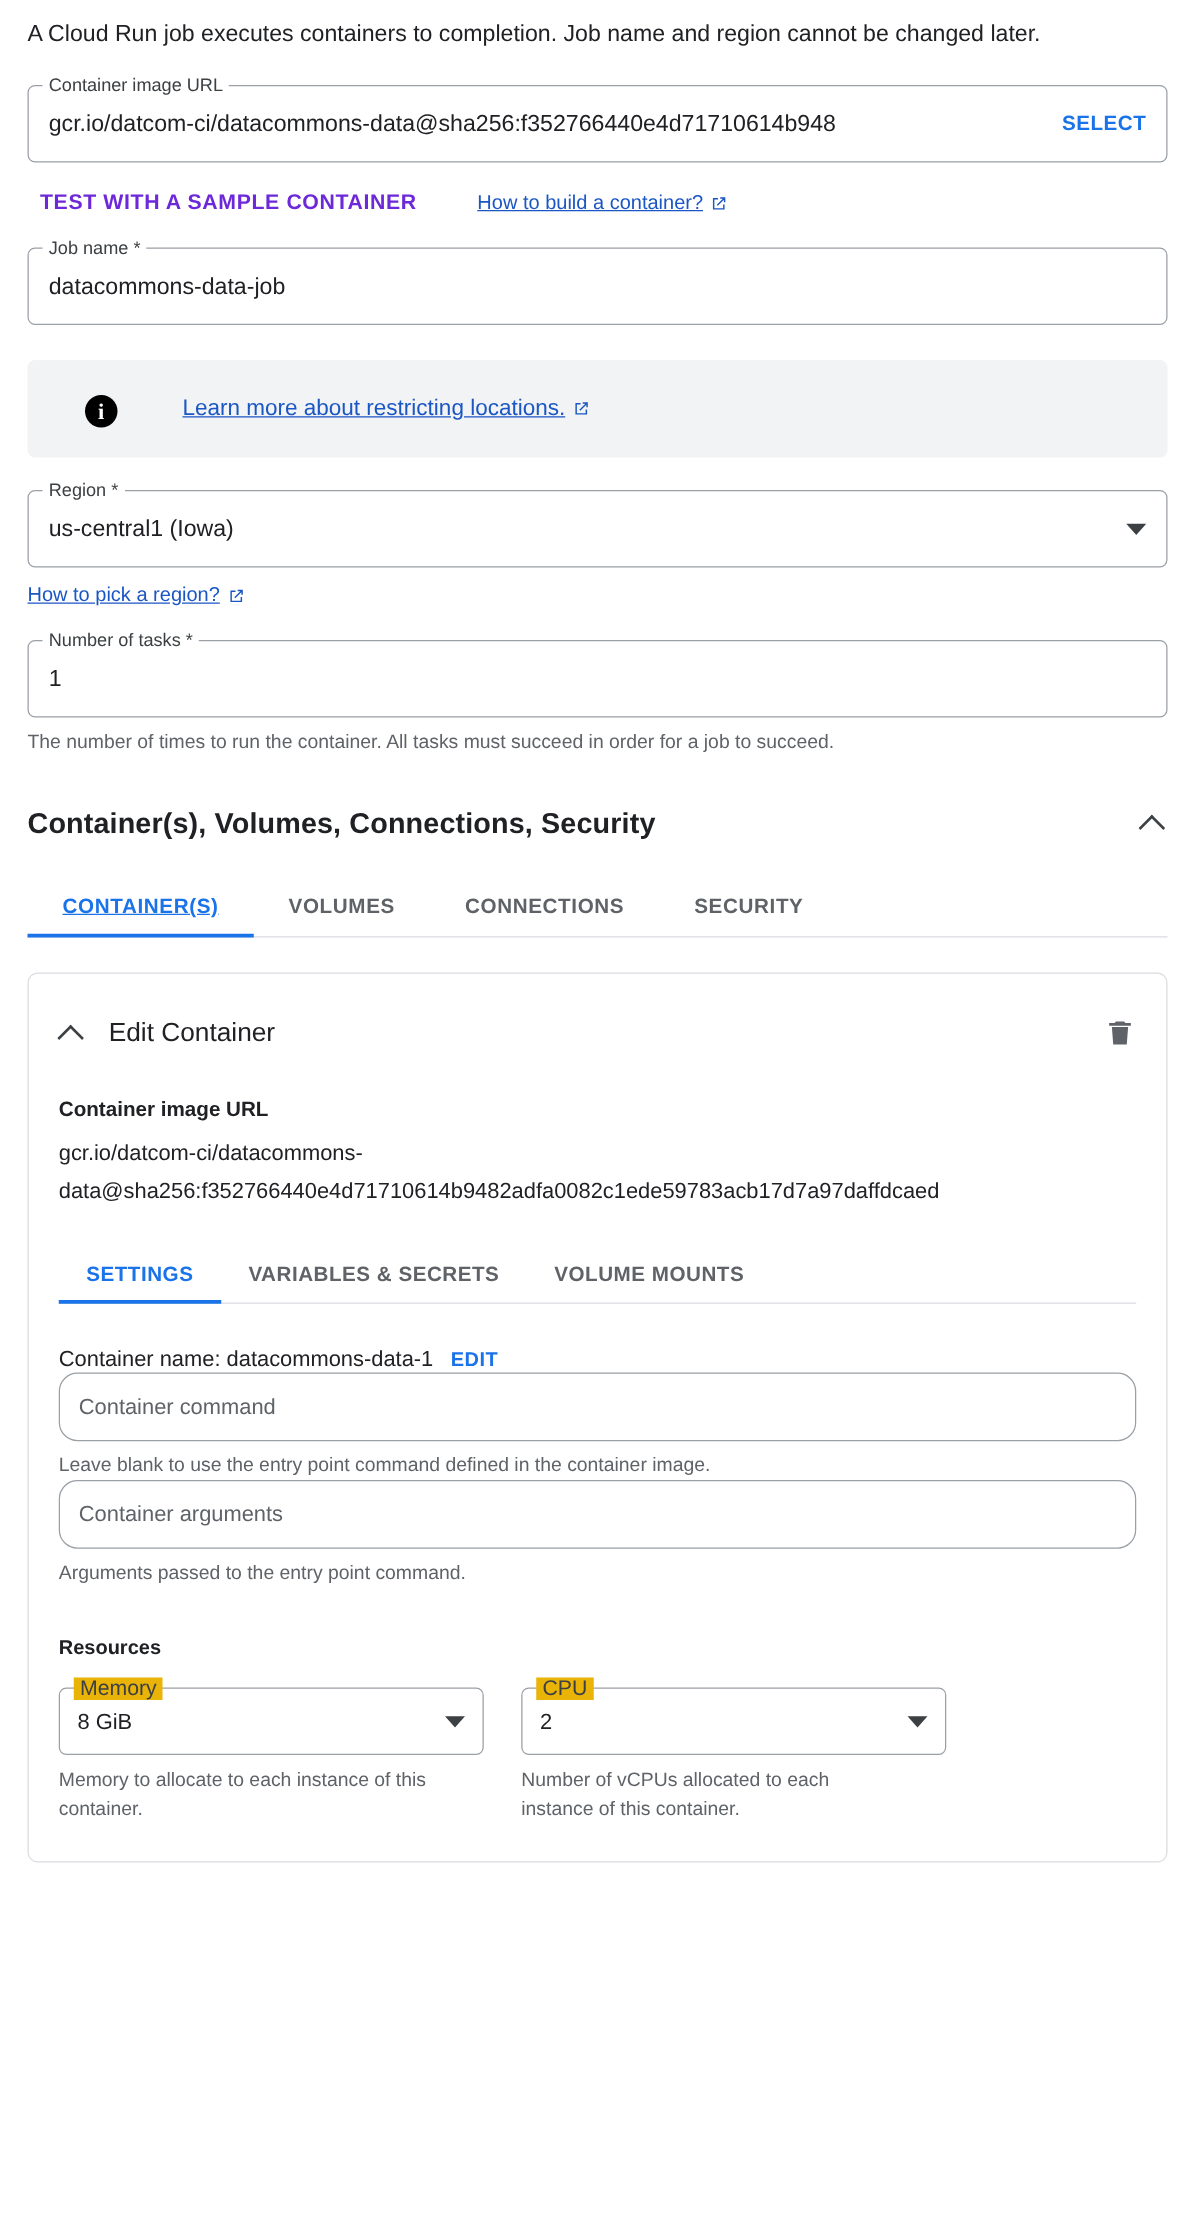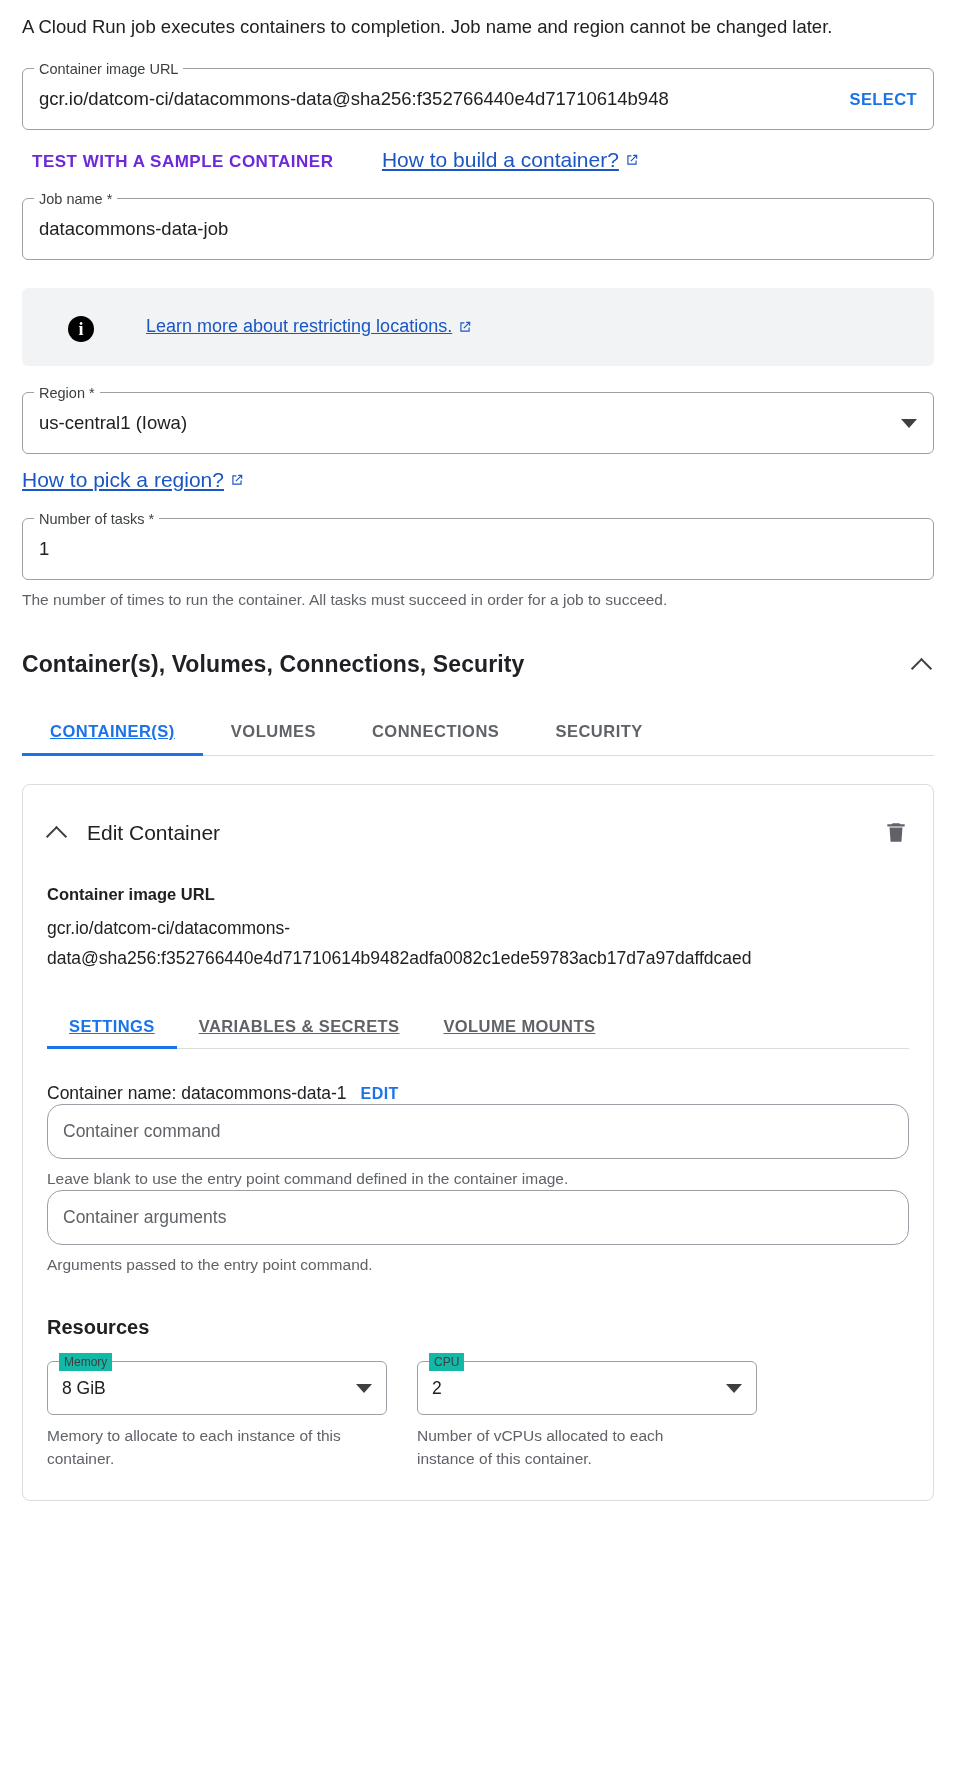--- a/index.html
+++ b/index.html
@@ -82,21 +82,21 @@
     letter-spacing: .5px;
     margin: 22px 22px 0 32px;
     display: inline-block;
     cursor: pointer;
   }
   .help-link {
     display: inline-flex;
     align-items: center;
     gap: 6px;
     color: #1a56c4;
-    font-size: 21px;
+    font-size: 16px;
     text-decoration: underline;
     margin: 14px 22px 0 22px;
     cursor: pointer;
   }
   .ext-ico { width: 14px; height: 14px; display: inline-block; }
 
   
   .info-banner {
     margin: 28px 22px 0 22px;
     background: #f1f3f4;
@@ -255,21 +255,20 @@
   }
   .subtab {
     font-size: 16.5px;
     font-weight: 600;
     letter-spacing: .4px;
     color: #5f6368;
     padding: 0 22px 12px 22px;
     position: relative;
     cursor: pointer;
     white-space: nowrap;
-    text-decoration: underline;
   }
   .subtab.active { color: #1a73e8; }
   .subtab.active::after {
     content: "";
     position: absolute;
     left: 0; right: 0; bottom: -1px;
     height: 3px;
     background: #1a73e8;
   }
 
@@ -301,21 +300,21 @@
     background: #fff;
   }
   .field-help {
     font-size: 15.5px;
     color: #5f6368;
     margin-top: 9px;
     line-height: 22px;
   }
 
   .res-title {
-    font-size: 20px;
+    font-size: 16px;
     font-weight: 600;
     color: #202124;
     margin-top: 40px;
   }
   .res-row {
     display: flex;
     gap: 30px;
     margin-top: 22px;
     padding-bottom: 30px;
   }
@@ -327,23 +326,23 @@
     height: 54px;
     display: flex;
     align-items: center;
     padding: 0 14px;
     background: #fff;
   }
   .res-select .legend {
     position: absolute;
     top: -9px;
     left: 11px;
-    background: #14b8a6;
+    background: #eab308;
     padding: 0 5px;
-    font-size: 12px;
+    font-size: 17px;
     color: #3c4043;
     font-weight: 500;
     line-height: 18px;
   }
   .res-select .value {
     font-size: 17.5px;
     color: #202124;
     flex: 1;
   }
   .res-help {

